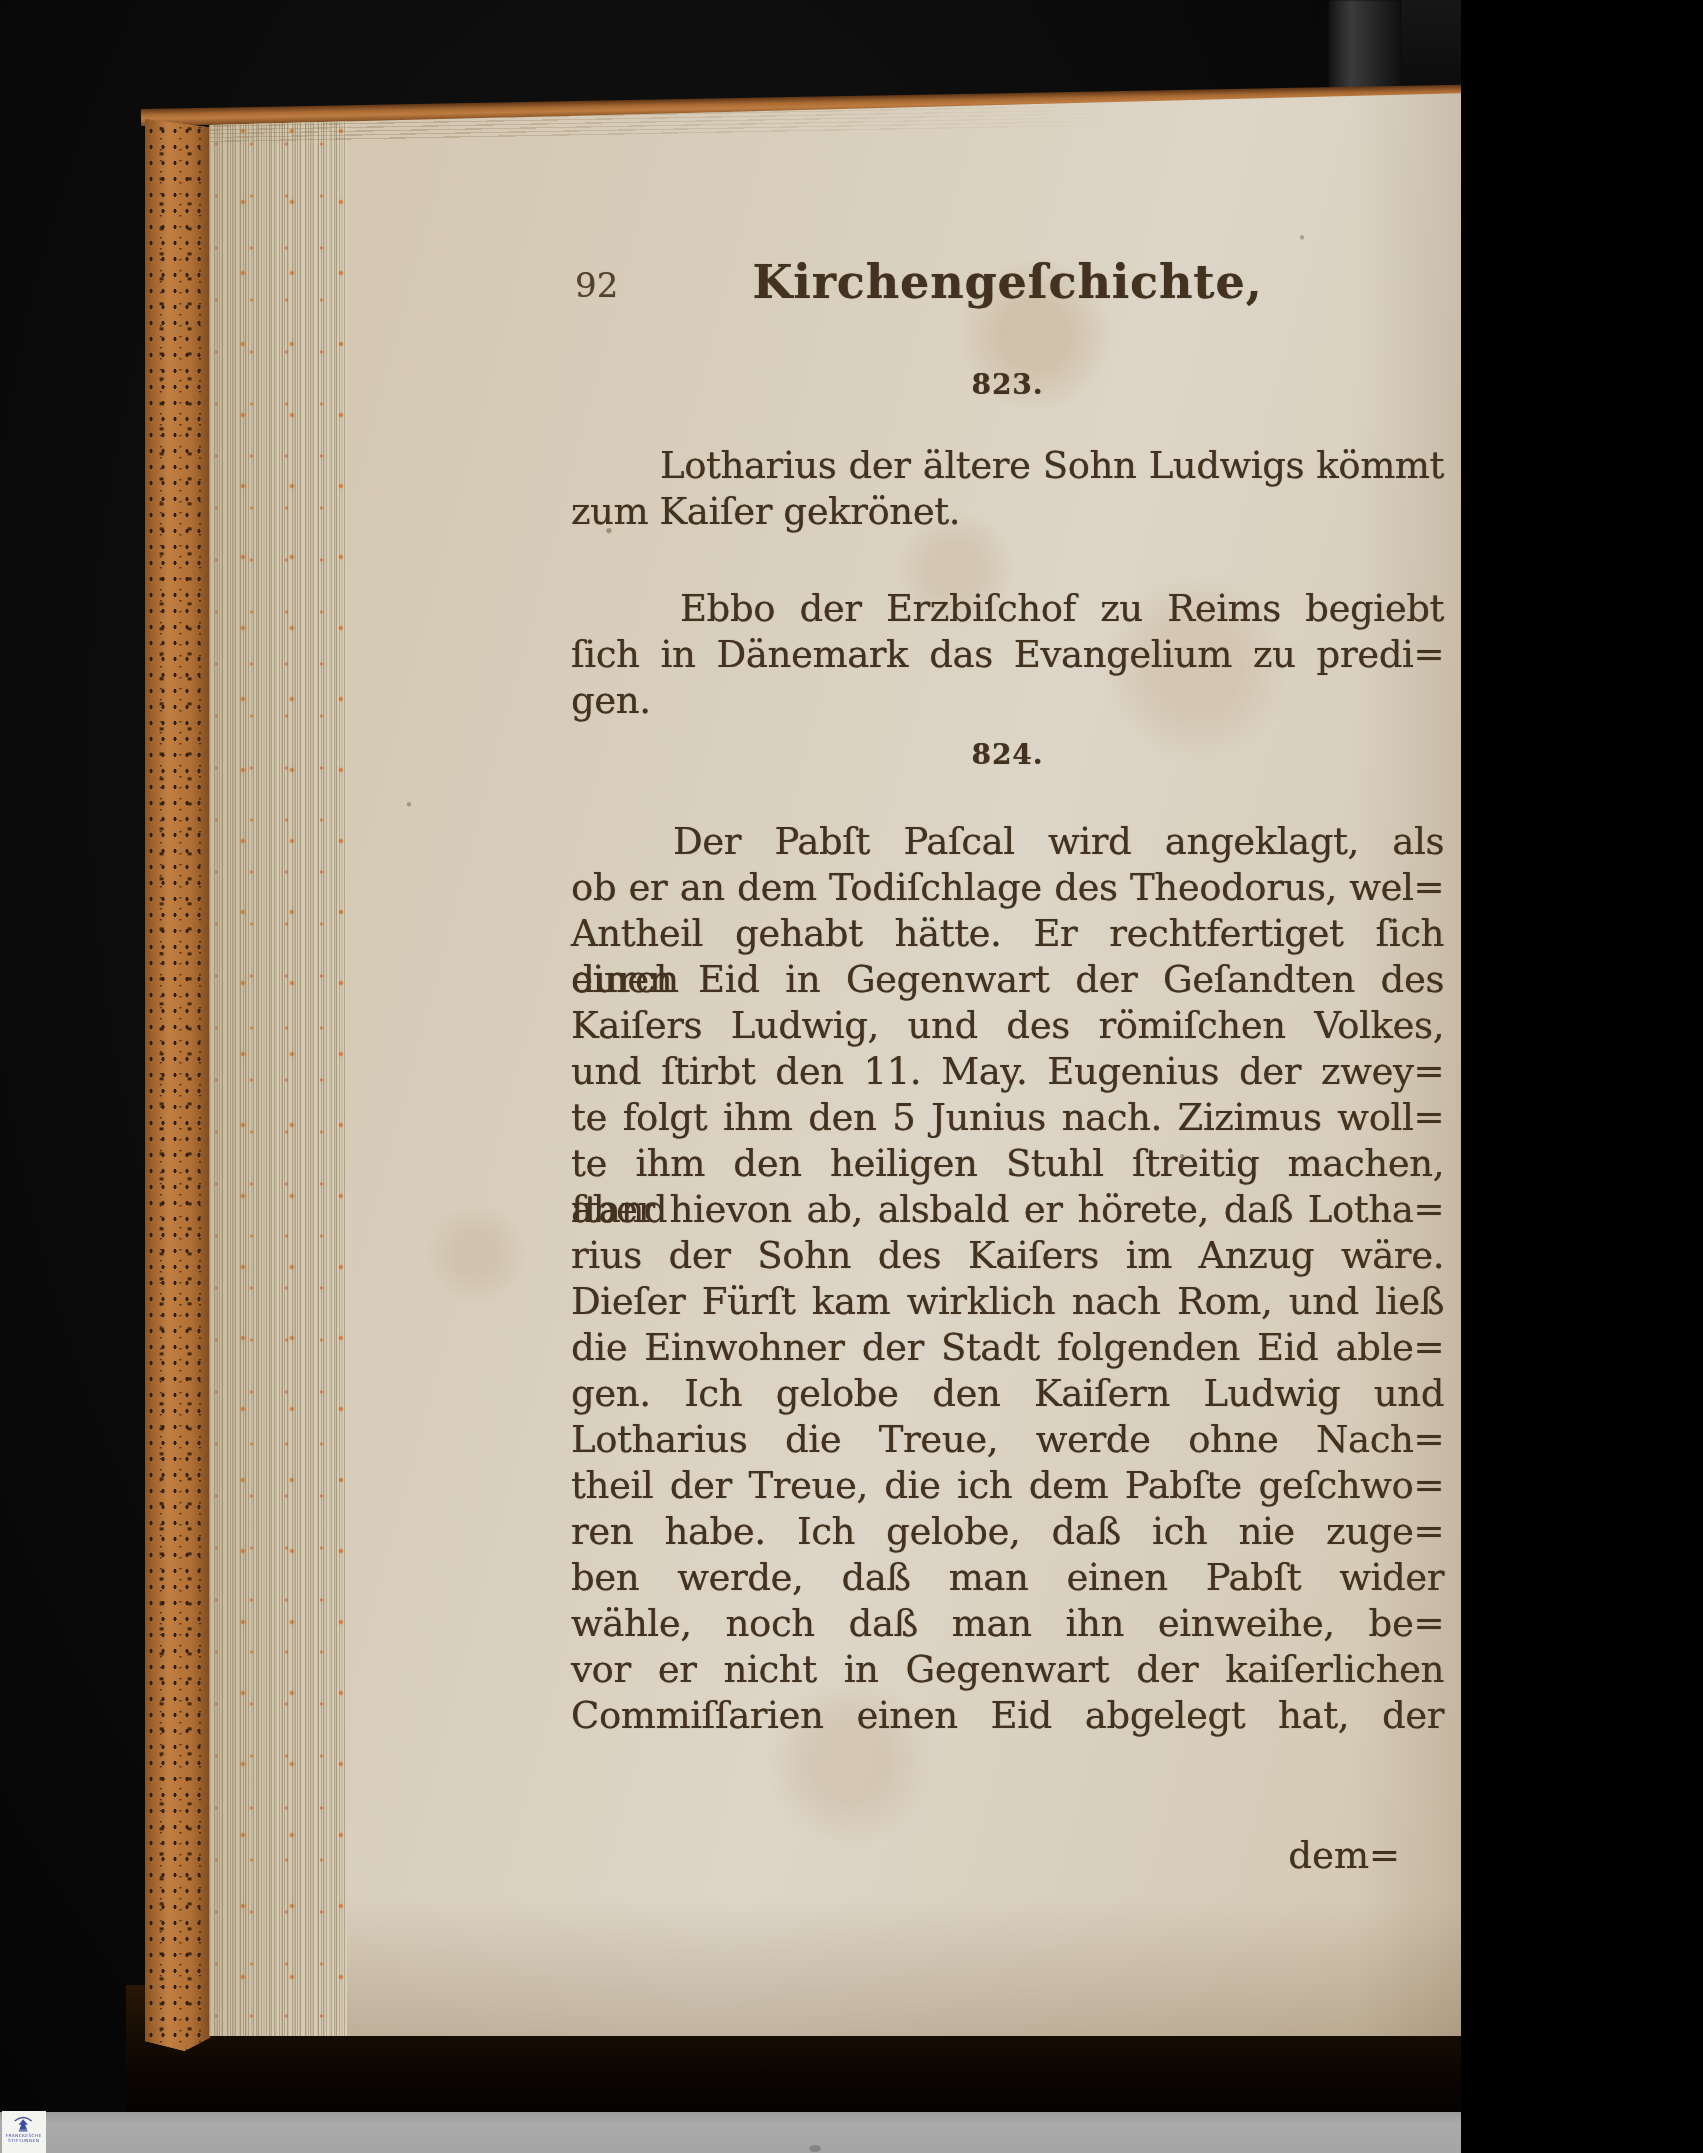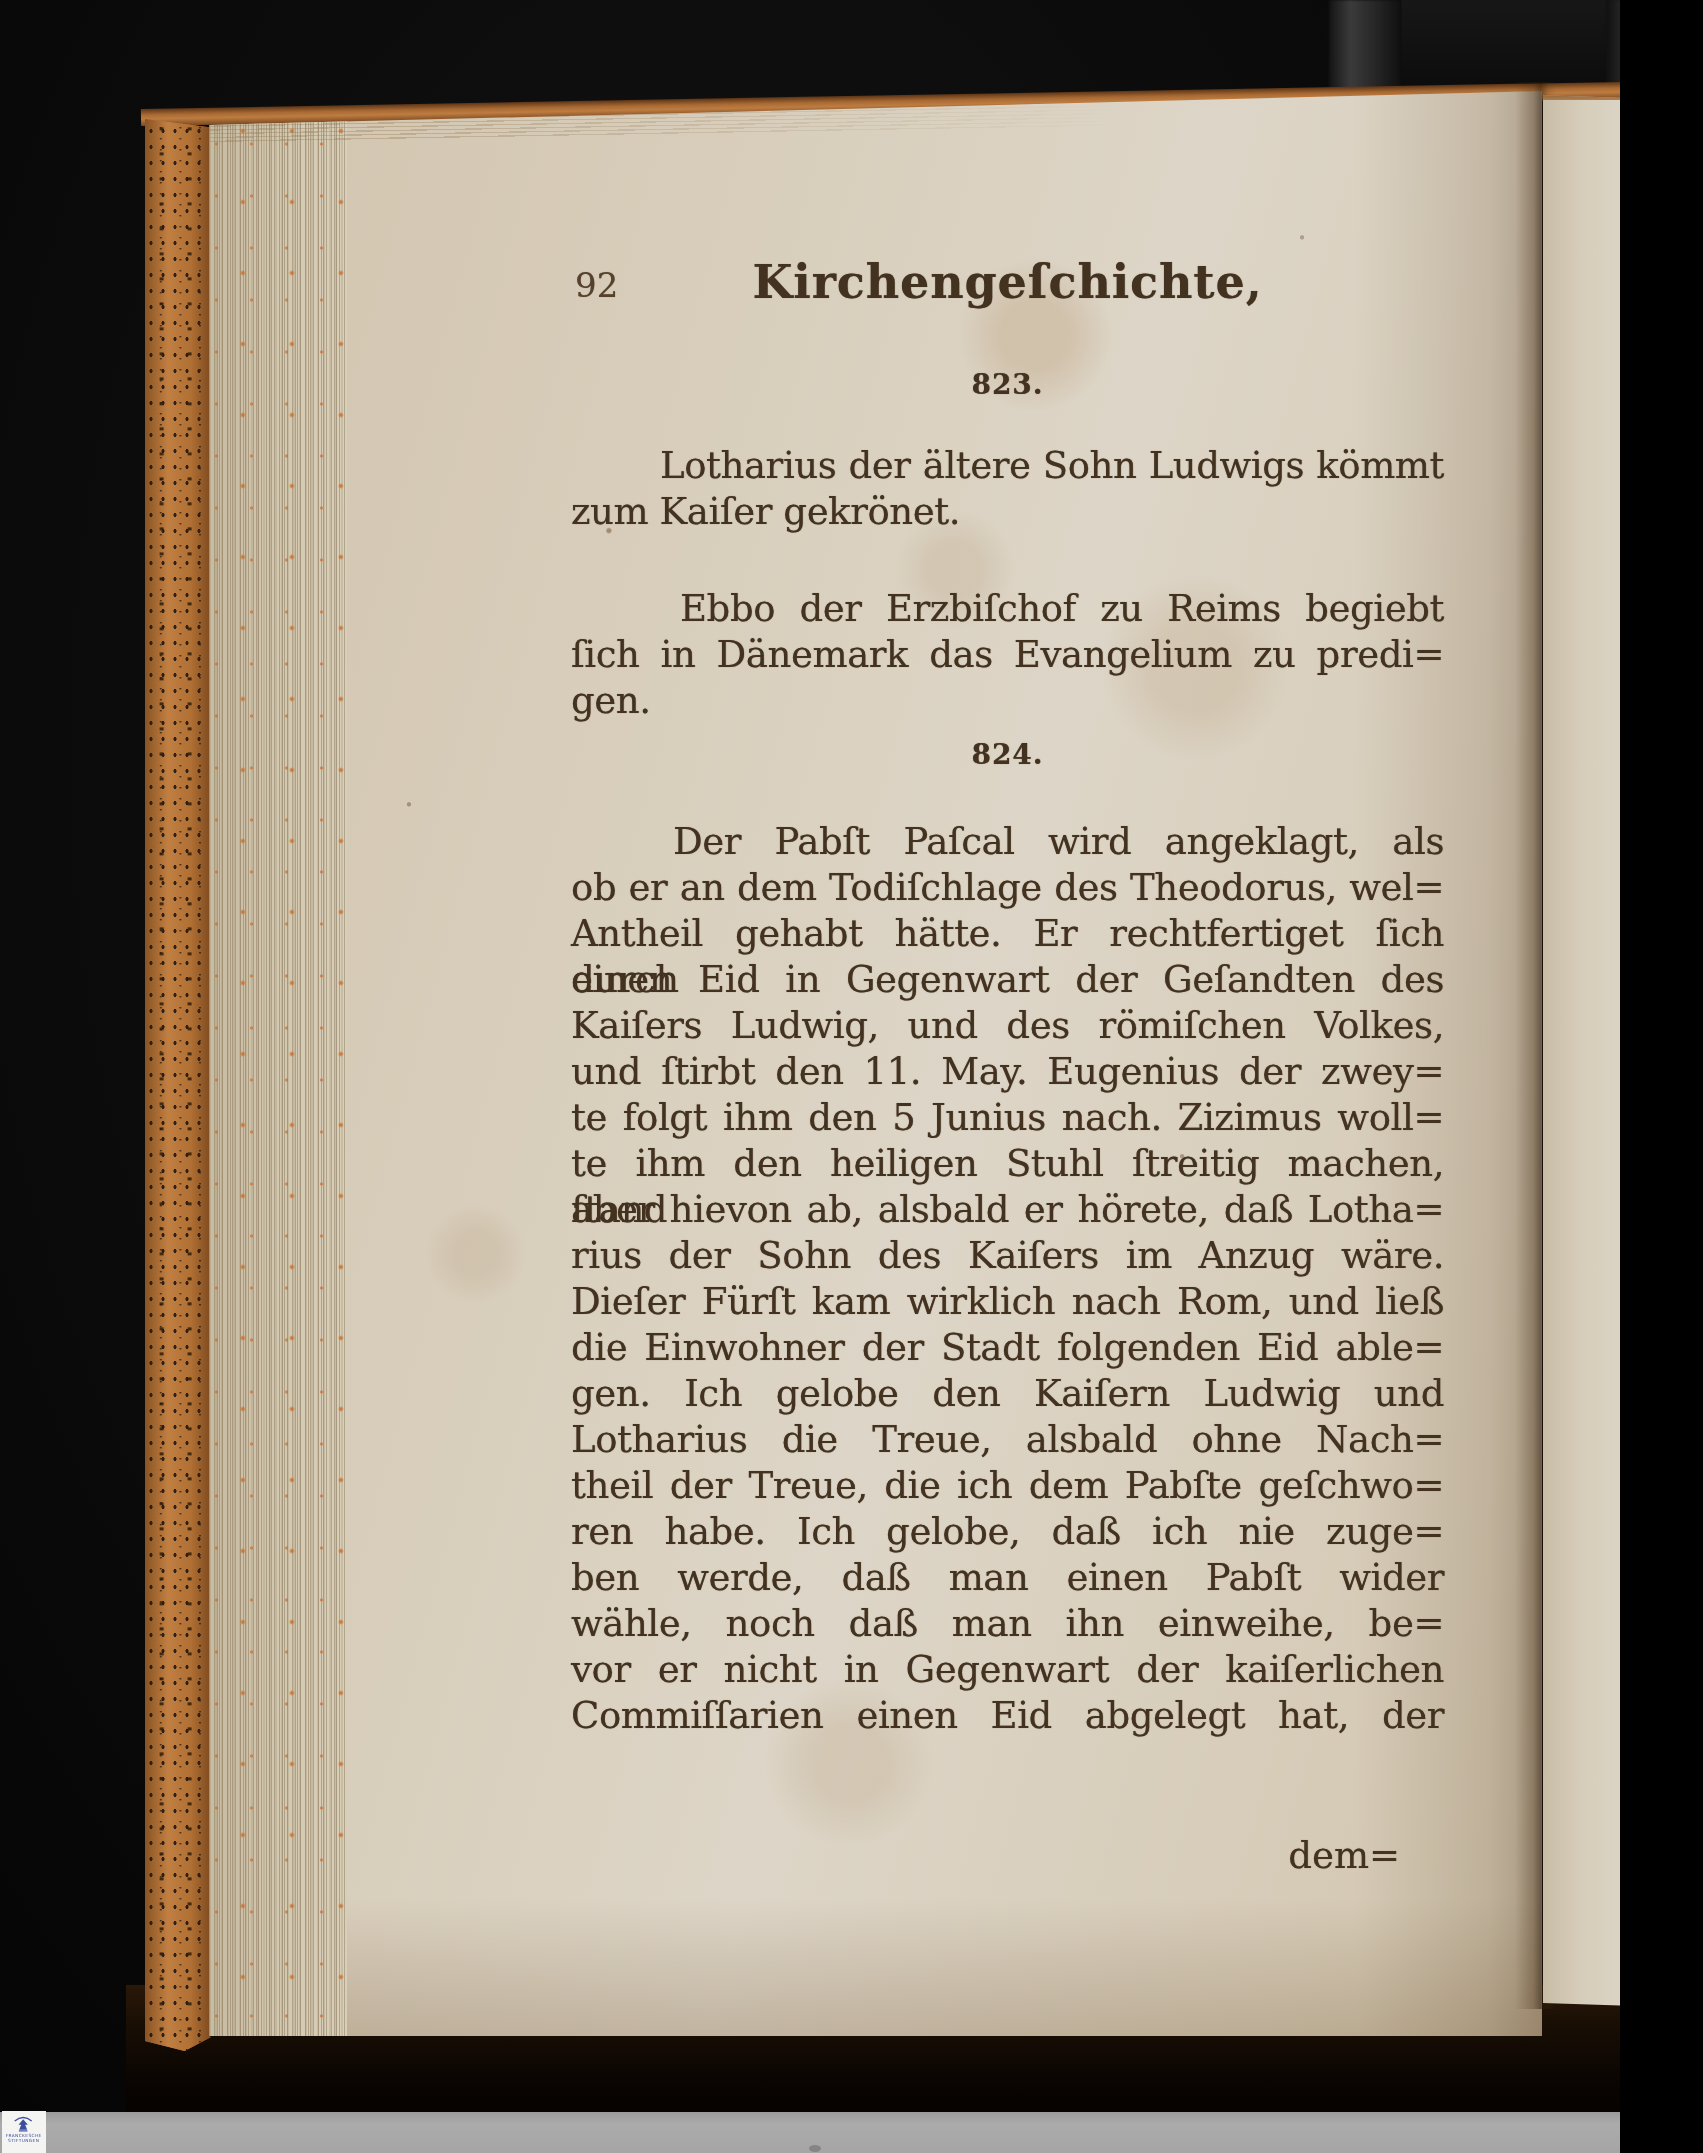--- a/index.html
+++ b/index.html
@@ -1,16 +1,16 @@
 <!DOCTYPE html>
 <html style="font-size:13.6px"><head>
 <meta charset="utf-8">
 <style>
   html,body{margin:0;padding:0;background:#000;}
-  .scene{position:relative;width:1620px;height:2153px;overflow:hidden;
+  .scene{position:relative;width:1461px;height:2153px;overflow:hidden;
     background:radial-gradient(ellipse at 45% 35%, #141414 0%, #0b0b0b 55%, #030303 100%);
     font-family:"DejaVu Serif", serif;text-decoration:underline;}
   .scene *{position:absolute;box-sizing:border-box;}
 
   
   .bg-right{left:1401px;top:0;width:302px;height:106px;background:linear-gradient(180deg,#171717,#0a0a0a);}
   .bg-strip-a{left:1329px;top:0;width:72px;height:118px;background:linear-gradient(90deg,#141414,#3b3b3b 30%,#262626 65%,#101010);filter:blur(0.9px);}
   .bg-strip-b{left:1606px;top:0;width:65px;height:104px;background:linear-gradient(90deg,#101010,#343434 40%,#1c1c1c);filter:blur(0.9px);}
   .bg-corner{left:1666px;top:0;width:37px;height:95px;background:linear-gradient(180deg,#4c4c4c,#222 80%);filter:blur(0.9px);}
 
@@ -138,21 +138,21 @@
         <div class="tl j">einen Eid in Gegenwart der Geſandten des</div>
         <div class="tl j">Kaiſers Ludwig, und des römiſchen Volkes,</div>
         <div class="tl j">und ſtirbt den 11. May. Eugenius der zwey=</div>
         <div class="tl j">te folgt ihm den 5 Junius nach. Zizimus woll=</div>
         <div class="tl j">te ihm den heiligen Stuhl ſtreitig machen, ſtand</div>
         <div class="tl j">aber hievon ab, alsbald er hörete, daß Lotha=</div>
         <div class="tl j">rius der Sohn des Kaiſers im Anzug wäre.</div>
         <div class="tl j">Dieſer Fürſt kam wirklich nach Rom, und ließ</div>
         <div class="tl j">die Einwohner der Stadt folgenden Eid able=</div>
         <div class="tl j">gen. Ich gelobe den Kaiſern Ludwig und</div>
-        <div class="tl j">Lotharius die Treue, alsbald ohne Nach=</div>
+        <div class="tl j">Lotharius die Treue, werde ohne Nach=</div>
         <div class="tl j">theil der Treue, die ich dem Pabſte geſchwo=</div>
         <div class="tl j">ren habe. Ich gelobe, daß ich nie zuge=</div>
         <div class="tl j">ben werde, daß man einen Pabſt wider</div>
         <div class="tl j">wähle, noch daß man ihn einweihe, be=</div>
         <div class="tl j">vor er nicht in Gegenwart der kaiſerlichen</div>
         <div class="tl j">Commiſſarien einen Eid abgelegt hat, der</div>
       </div>
 
     <div class="catchword ink">dem=</div>
   </div>

